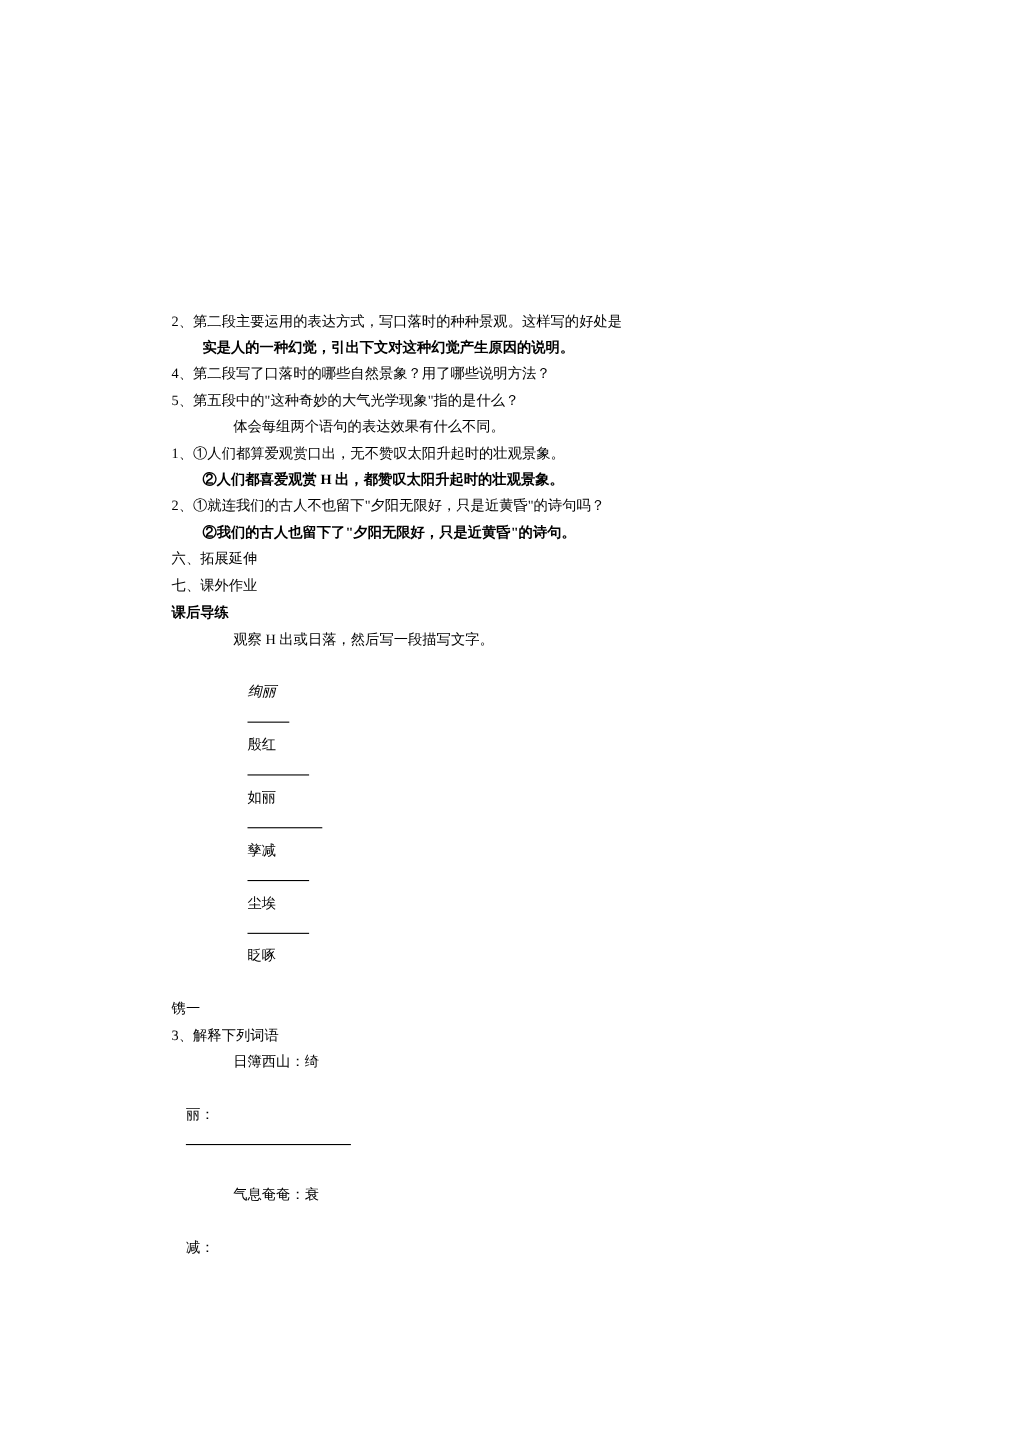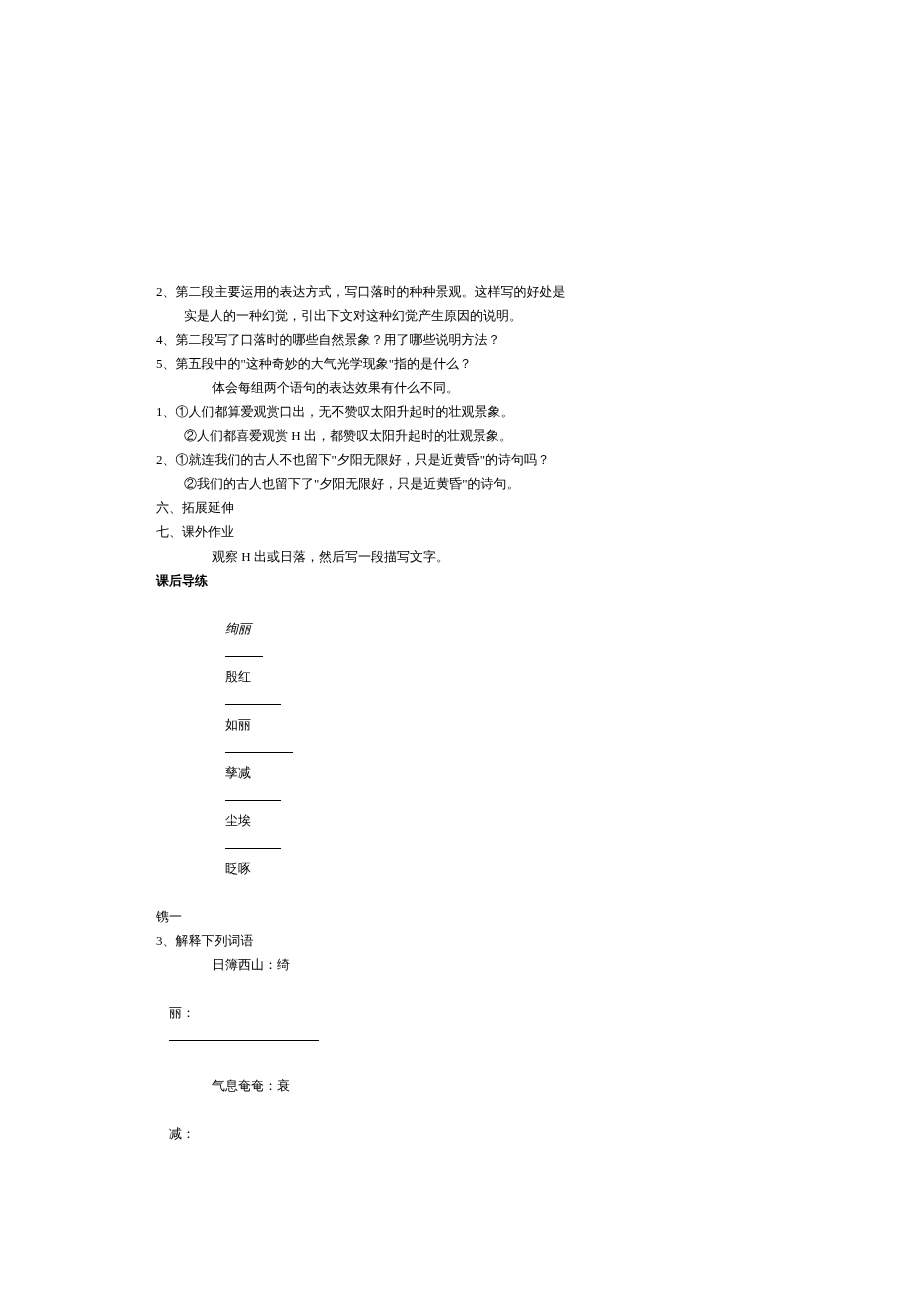--- a/index.html
+++ b/index.html
@@ -11,21 +11,21 @@
     color: #000;
     line-height: 1.85;
   }
   .page {
     width: 920px;
     min-height: 1301px;
     box-sizing: border-box;
     padding: 280px 136px 0 156px;
   }
   .line { white-space: pre-wrap; }
-  .indent1 { padding-left: 28px; }
+  .indent1 { padding-left: 28px; font-weight: bold; }
   .indent2 { padding-left: 56px; }
   .bold { font-weight: bold; }
   .italic { font-style: italic; margin-top: 17px; }
   .blank-line {
     display: inline-block;
     border-bottom: 1px solid #000;
     height: 0.95em;
     vertical-align: baseline;
   }
 </style>
@@ -42,23 +42,23 @@
   <div class="line indent2">体会每组两个语句的表达效果有什么不同。</div>
 
   <div class="line">1、①人们都算爱观赏口出，无不赞叹太阳升起时的壮观景象。</div>
   <div class="line indent1">②人们都喜爱观赏 H 出，都赞叹太阳升起时的壮观景象。</div>
   <div class="line">2、①就连我们的古人不也留下"夕阳无限好，只是近黄昏"的诗句吗？</div>
   <div class="line indent1">②我们的古人也留下了"夕阳无限好，只是近黄昏"的诗句。</div>
 
   <div class="line">六、拓展延伸</div>
 
   <div class="line">七、课外作业</div>
+  <div class="line bold">课后导练</div>
+
   <div class="line indent2">观察 H 出或日落，然后写一段描写文字。</div>
-
-  <div class="line bold">课后导练</div>
 
   <div class="line indent2">
     <span class="italic">绚丽</span>
     <span class="blank-line" style="width:38px"></span>
     <span>殷</span><span>红</span>
     <span class="blank-line" style="width:56px"></span>
     <span>如丽</span>
     <span class="blank-line" style="width:68px"></span>
     <span>孳减</span>
     <span class="blank-line" style="width:56px"></span>

